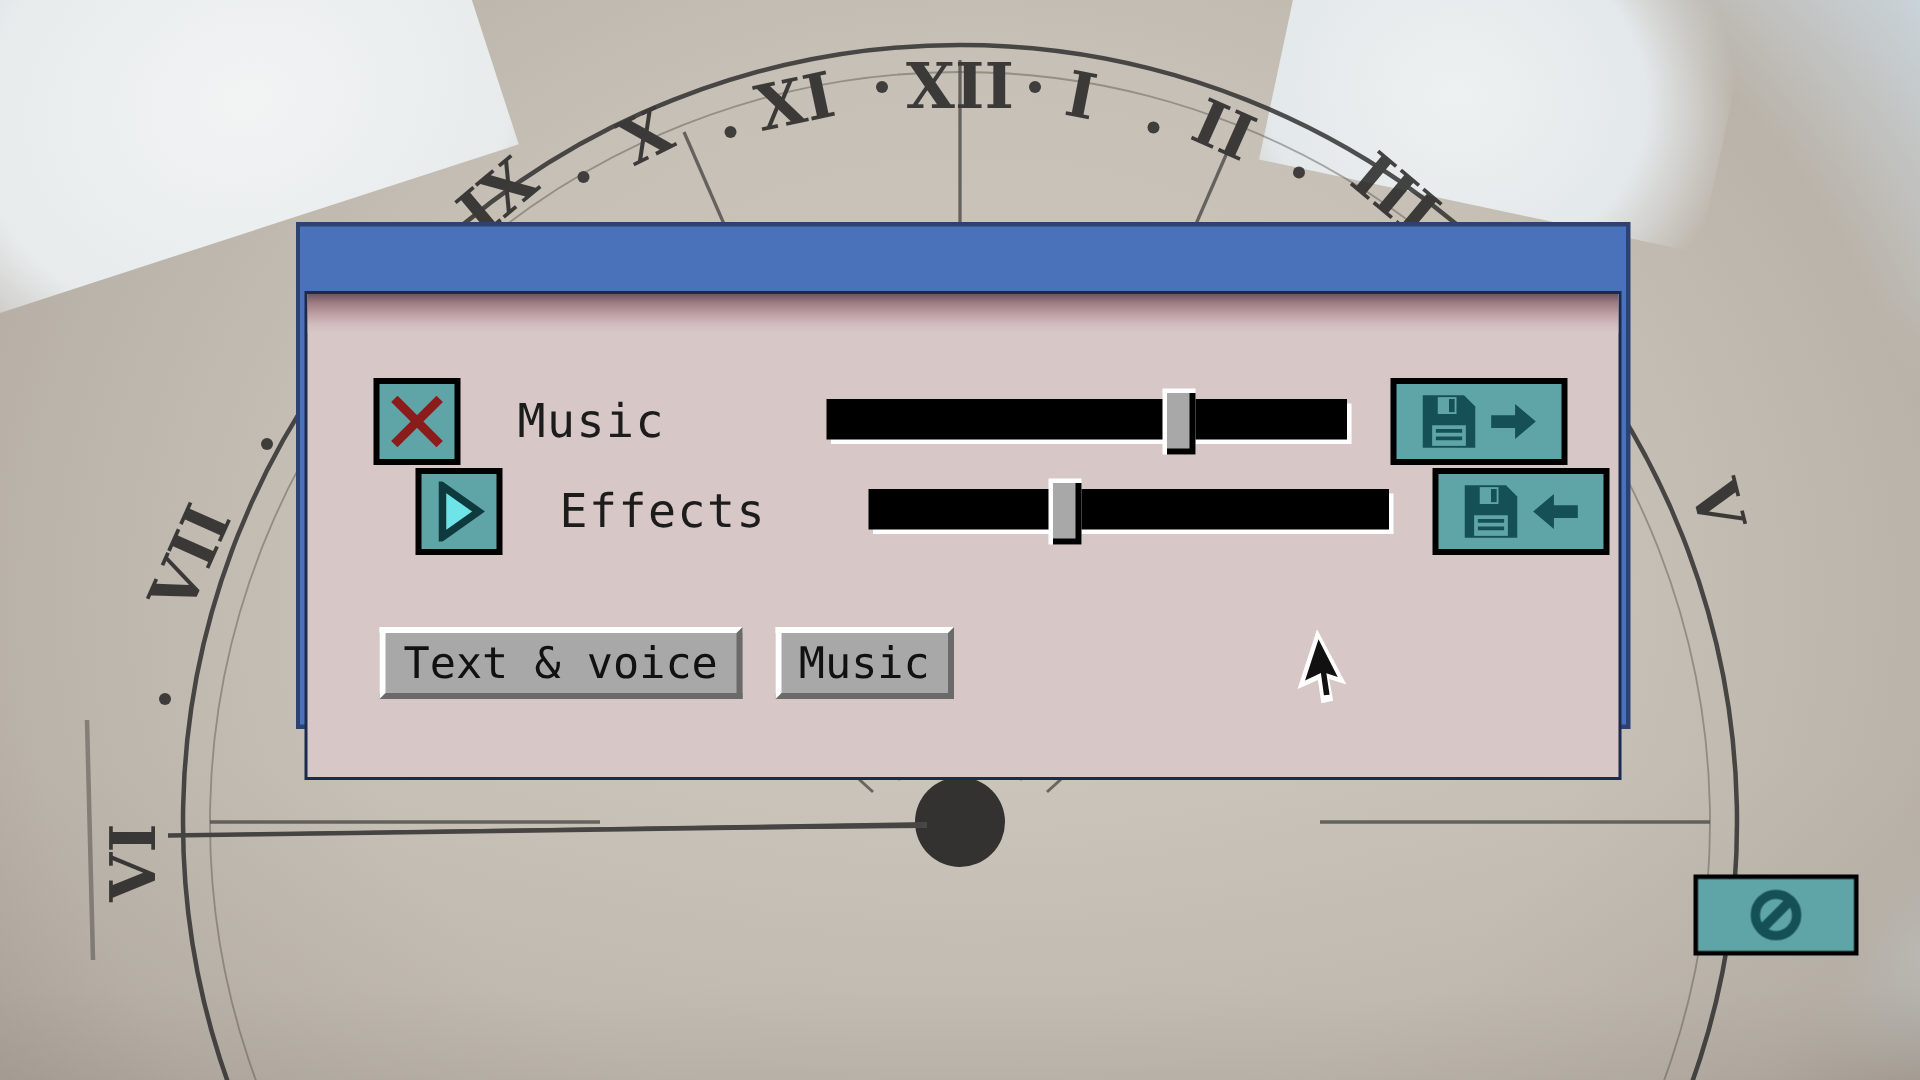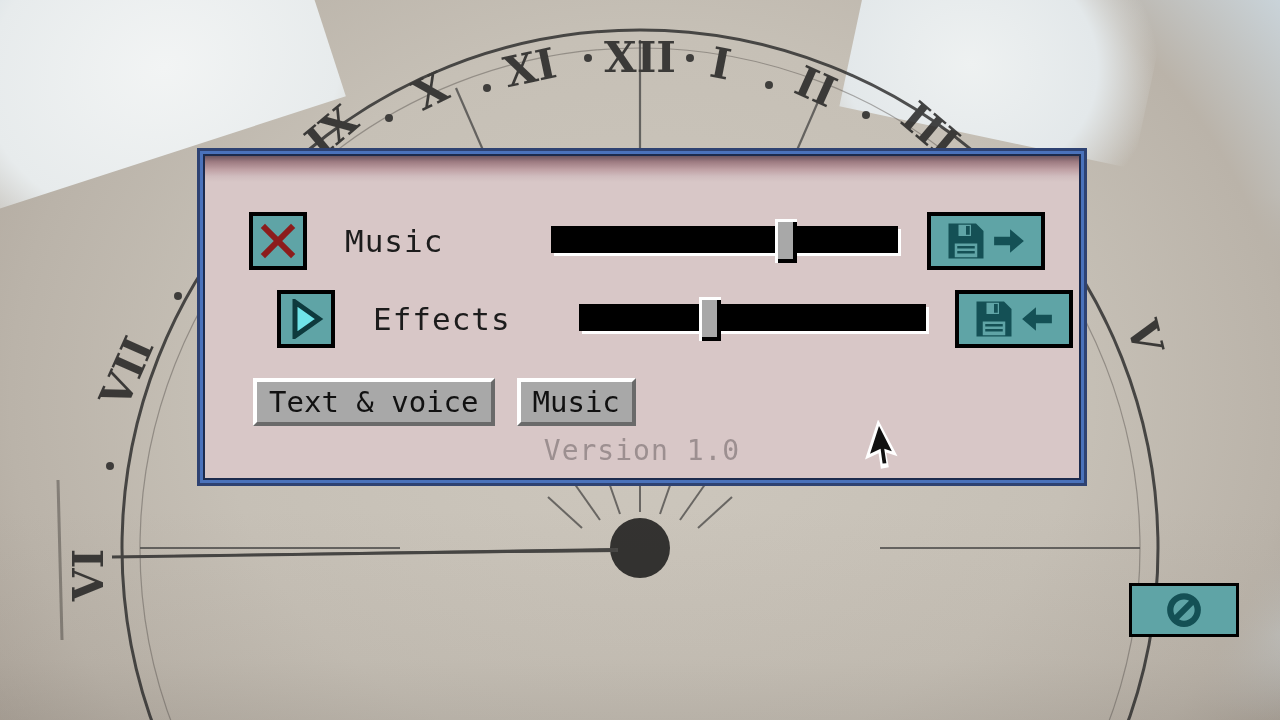--- a/index.html
+++ b/index.html
@@ -60,40 +60,41 @@
   }
   .dlg-frame2 {
     width: 100%; height: 100%;
     background: #4a72bb;
     padding: 3px;
   }
   .dlg-frame3 {
     width: 100%; height: 100%;
     background: #1c2b4d;
     padding: 2px;
+    margin-top: 40px;
   }
   .dlg-body {
     position: relative;
     width: 100%; height: 100%;
     background: #d8c7c7;
     overflow: hidden;
   }
   .dlg-topgrad {
     position: absolute; left: 0; top: 0; width: 100%; height: 26px;
     background: linear-gradient(180deg, #6b5560 0%, #9d7b81 22%, #bfa0a4 52%, #d0bcbe 78%, #d8c7c7 100%);
   }
 
   .opt-row {
     position: absolute;
     display: flex;
     align-items: center;
     height: 58px;
   }
   .opt-row.music   { left: 44px; top: 56px;  }
-  .opt-row.effects { left: 44px; top: 134px; padding-left: 28px; }
+  .opt-row.effects { left: 44px; top: 116px; padding-left: 28px; }
 
   
   .tog-box {
     width: 58px; height: 58px;
     background: #000;
     padding: 4px;
     flex: 0 0 auto;
     cursor: pointer;
   }
   .tog-inner {
@@ -380,21 +381,20 @@
             </svg>
           </div>
         </div>
       </div>
 
       <div class="btn-row">
         <button class="gbtn">Text &amp; voice</button>
         <button class="gbtn">Music</button>
       </div>
 
-      <div class="version">Version 1.0</div>
      </div>
     </div>
    </div>
   </div>
 
   <div id="cancel-btn">
     <div class="sv-inner">
       <svg width="40" height="40" viewBox="0 0 32 32">
         <circle cx="16" cy="16" r="11" fill="none" stroke="#145055" stroke-width="5"></circle>
         <line x1="8.5" y1="23.5" x2="23.5" y2="8.5" stroke="#145055" stroke-width="5"></line>

